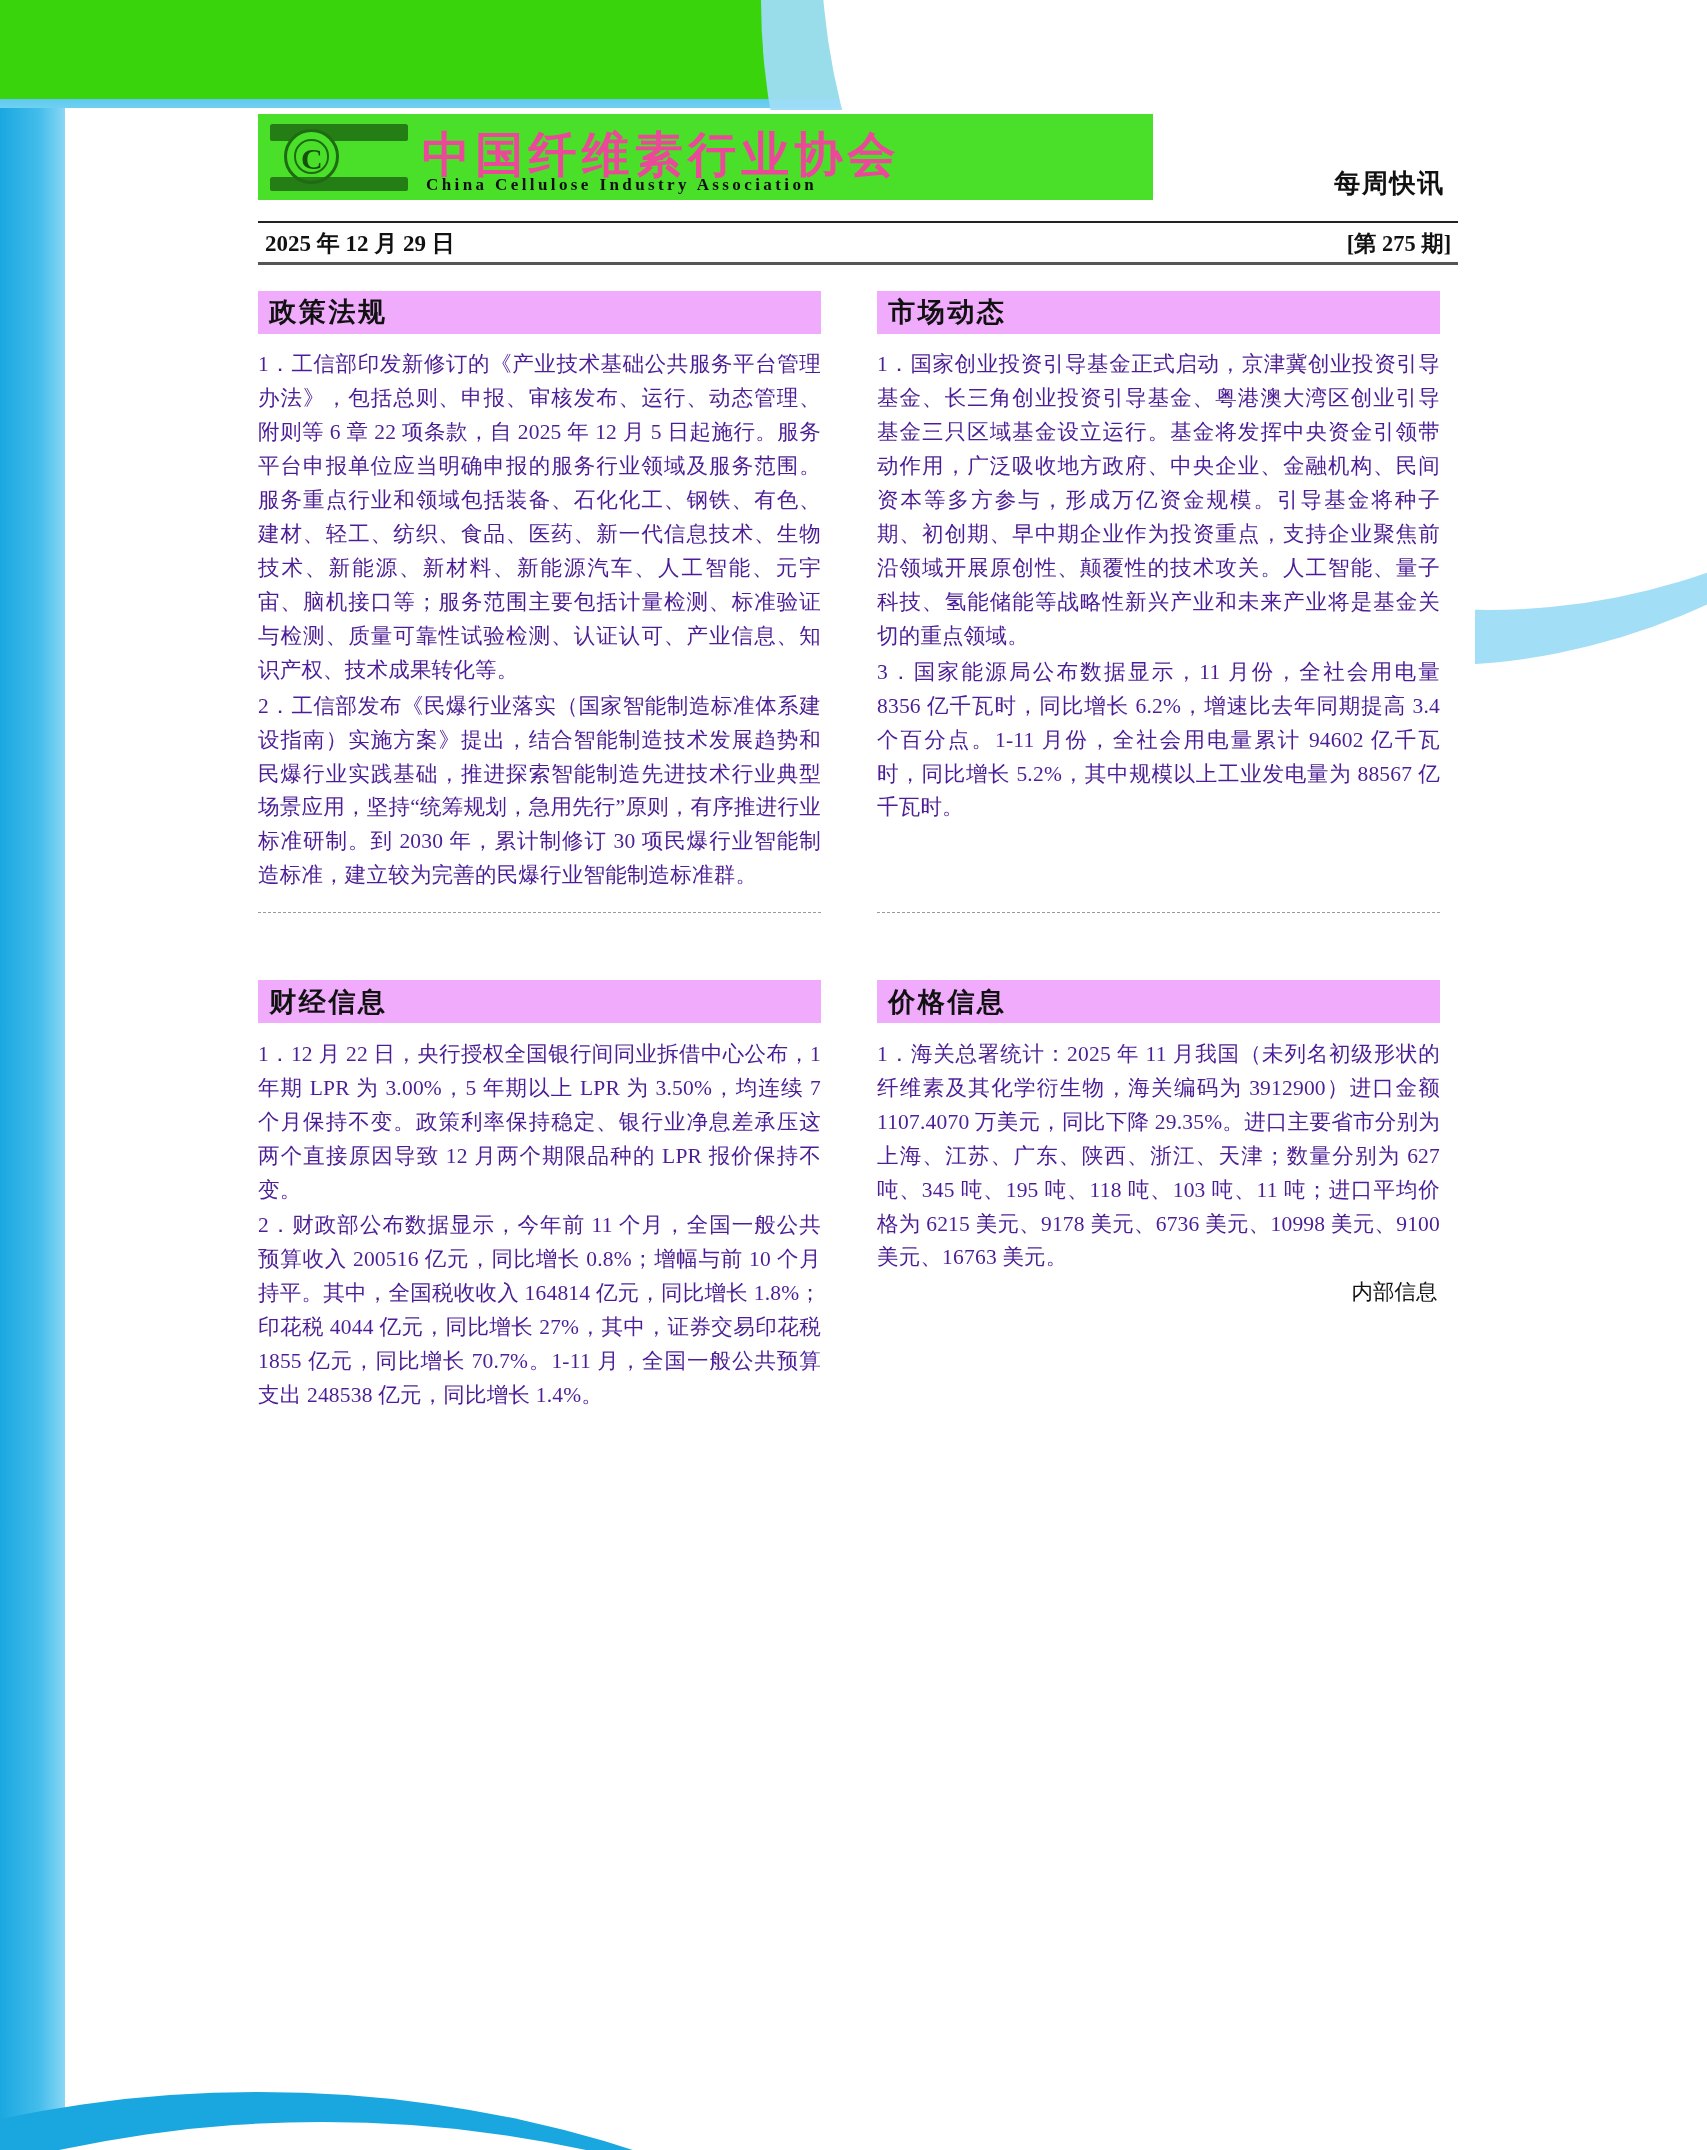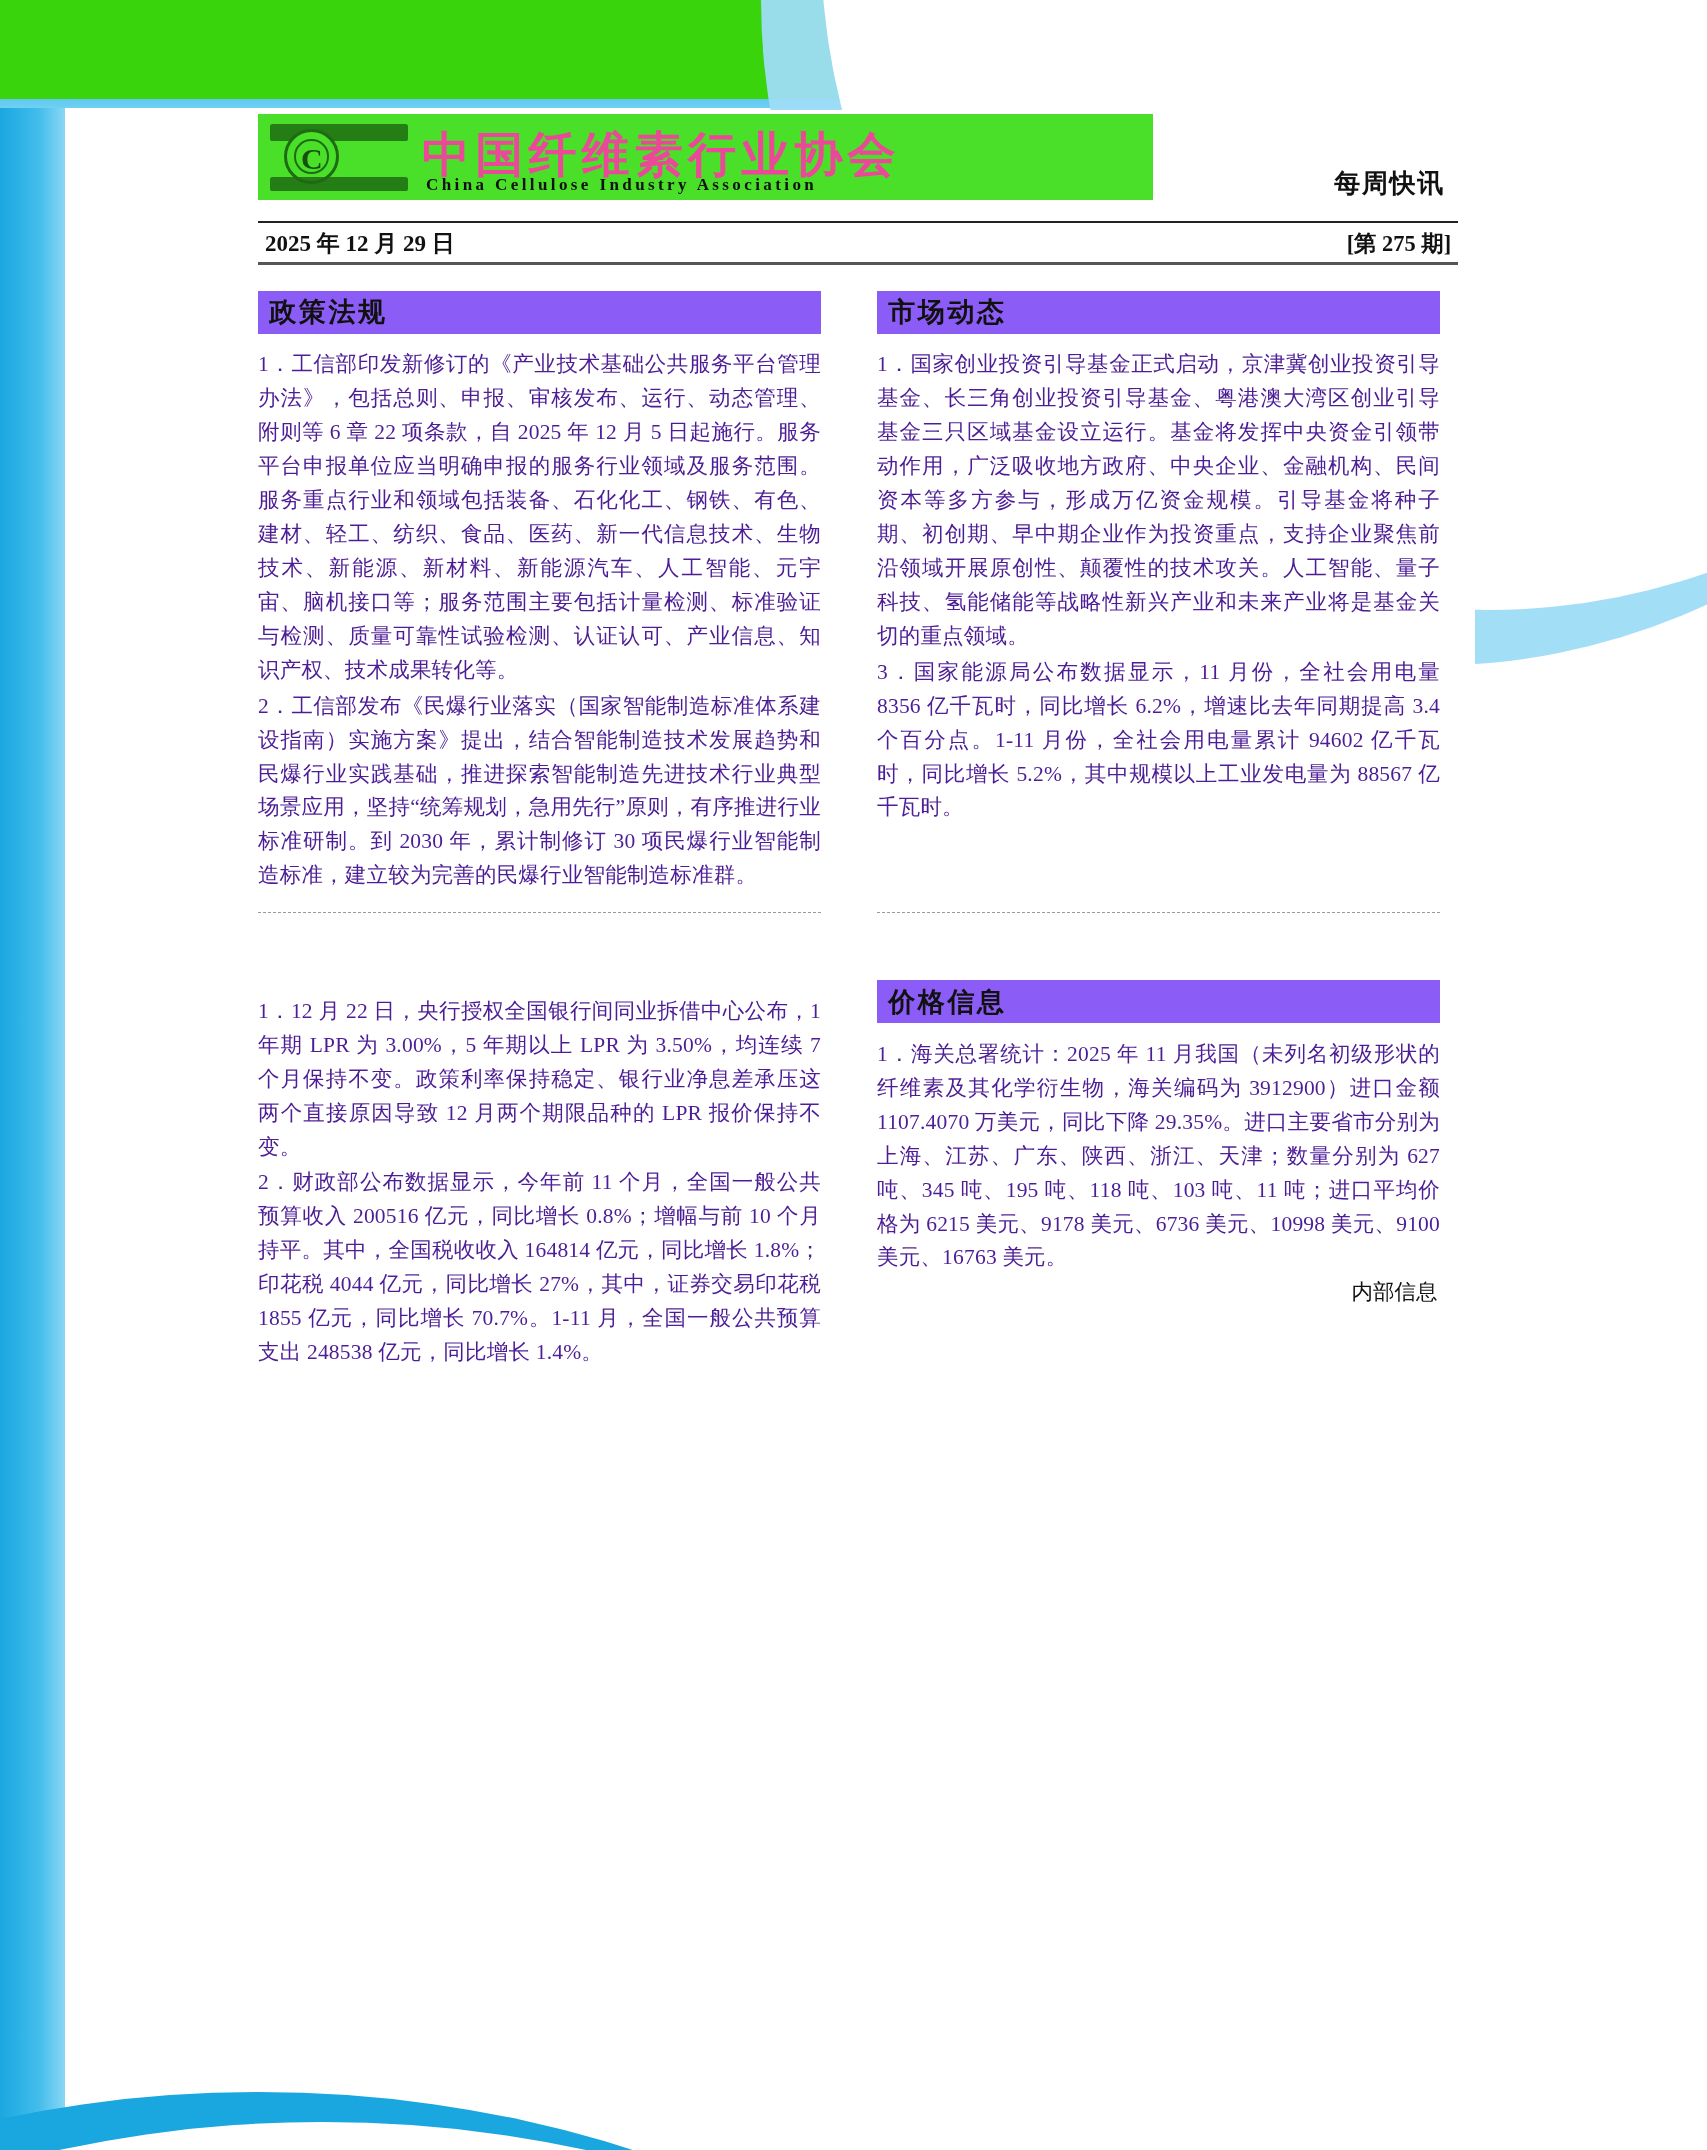--- a/index.html
+++ b/index.html
@@ -213,21 +213,21 @@
     display: flex;
     gap: 56px;
     padding: 26px 17px 0 17px;
     box-sizing: border-box;
   }
   .col {
     width: 563px;
     flex: 0 0 563px;
   }
   .sec-title {
-    background: #8b5cf6;
+    background: #f0abfc;
     height: 43px;
     display: flex;
     align-items: center;
     padding-left: 11.2px;
     box-sizing: border-box;
   }
   .sec-title span {
     font-family: "Liberation Serif", serif;
     font-weight: bold;
     font-size: 27px;
@@ -332,20 +332,23 @@
     </div>
 
     <div class="divider-row">
       <div class="divider"></div>
       <div class="divider"></div>
     </div>
     <div class="spacer-after-div"></div>
 
     <div class="columns">
       <div class="col">
+        <div class="sec-title">
+          <span>财经信息</span>
+        </div>
         <div class="sec-body">
           <p class="para">1．12 月 22 日，央行授权全国银行间同业拆借中心公布，1 年期 LPR 为 3.00%，5 年期以上 LPR 为 3.50%，均连续 7 个月保持不变。政策利率保持稳定、银行业净息差承压这两个直接原因导致 12 月两个期限品种的 LPR 报价保持不变。</p>
           <p class="para">2．财政部公布数据显示，今年前 11 个月，全国一般公共预算收入 200516 亿元，同比增长 0.8%；增幅与前 10 个月持平。其中，全国税收收入 164814 亿元，同比增长 1.8%；印花税 4044 亿元，同比增长 27%，其中，证券交易印花税 1855 亿元，同比增长 70.7%。1-11 月，全国一般公共预算支出 248538 亿元，同比增长 1.4%。</p>
         </div>
       </div>
 
       <div class="col">
         <div class="sec-title">
           <span>价格信息</span>
         </div>

